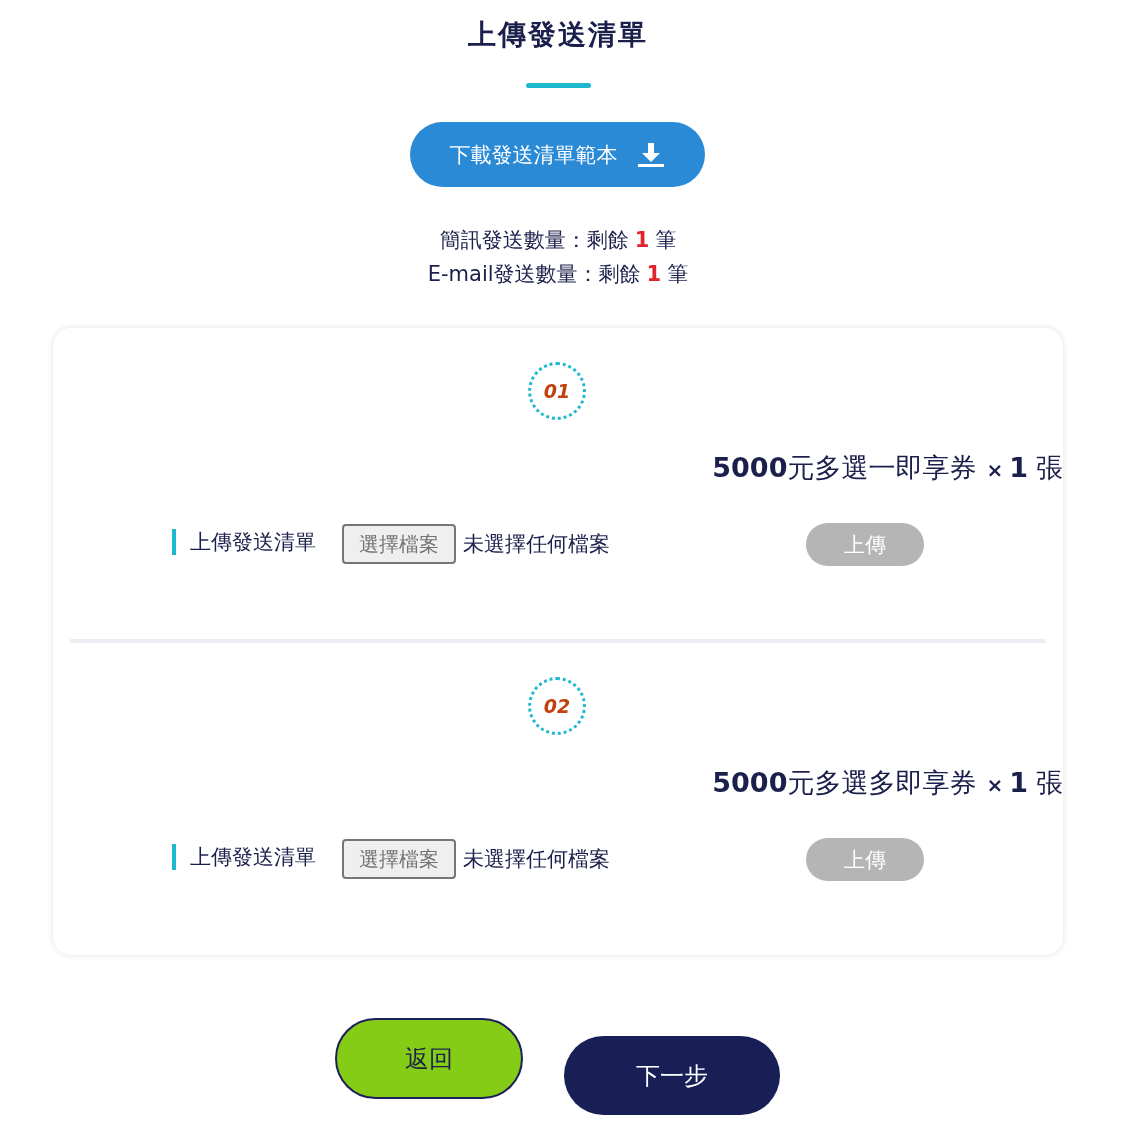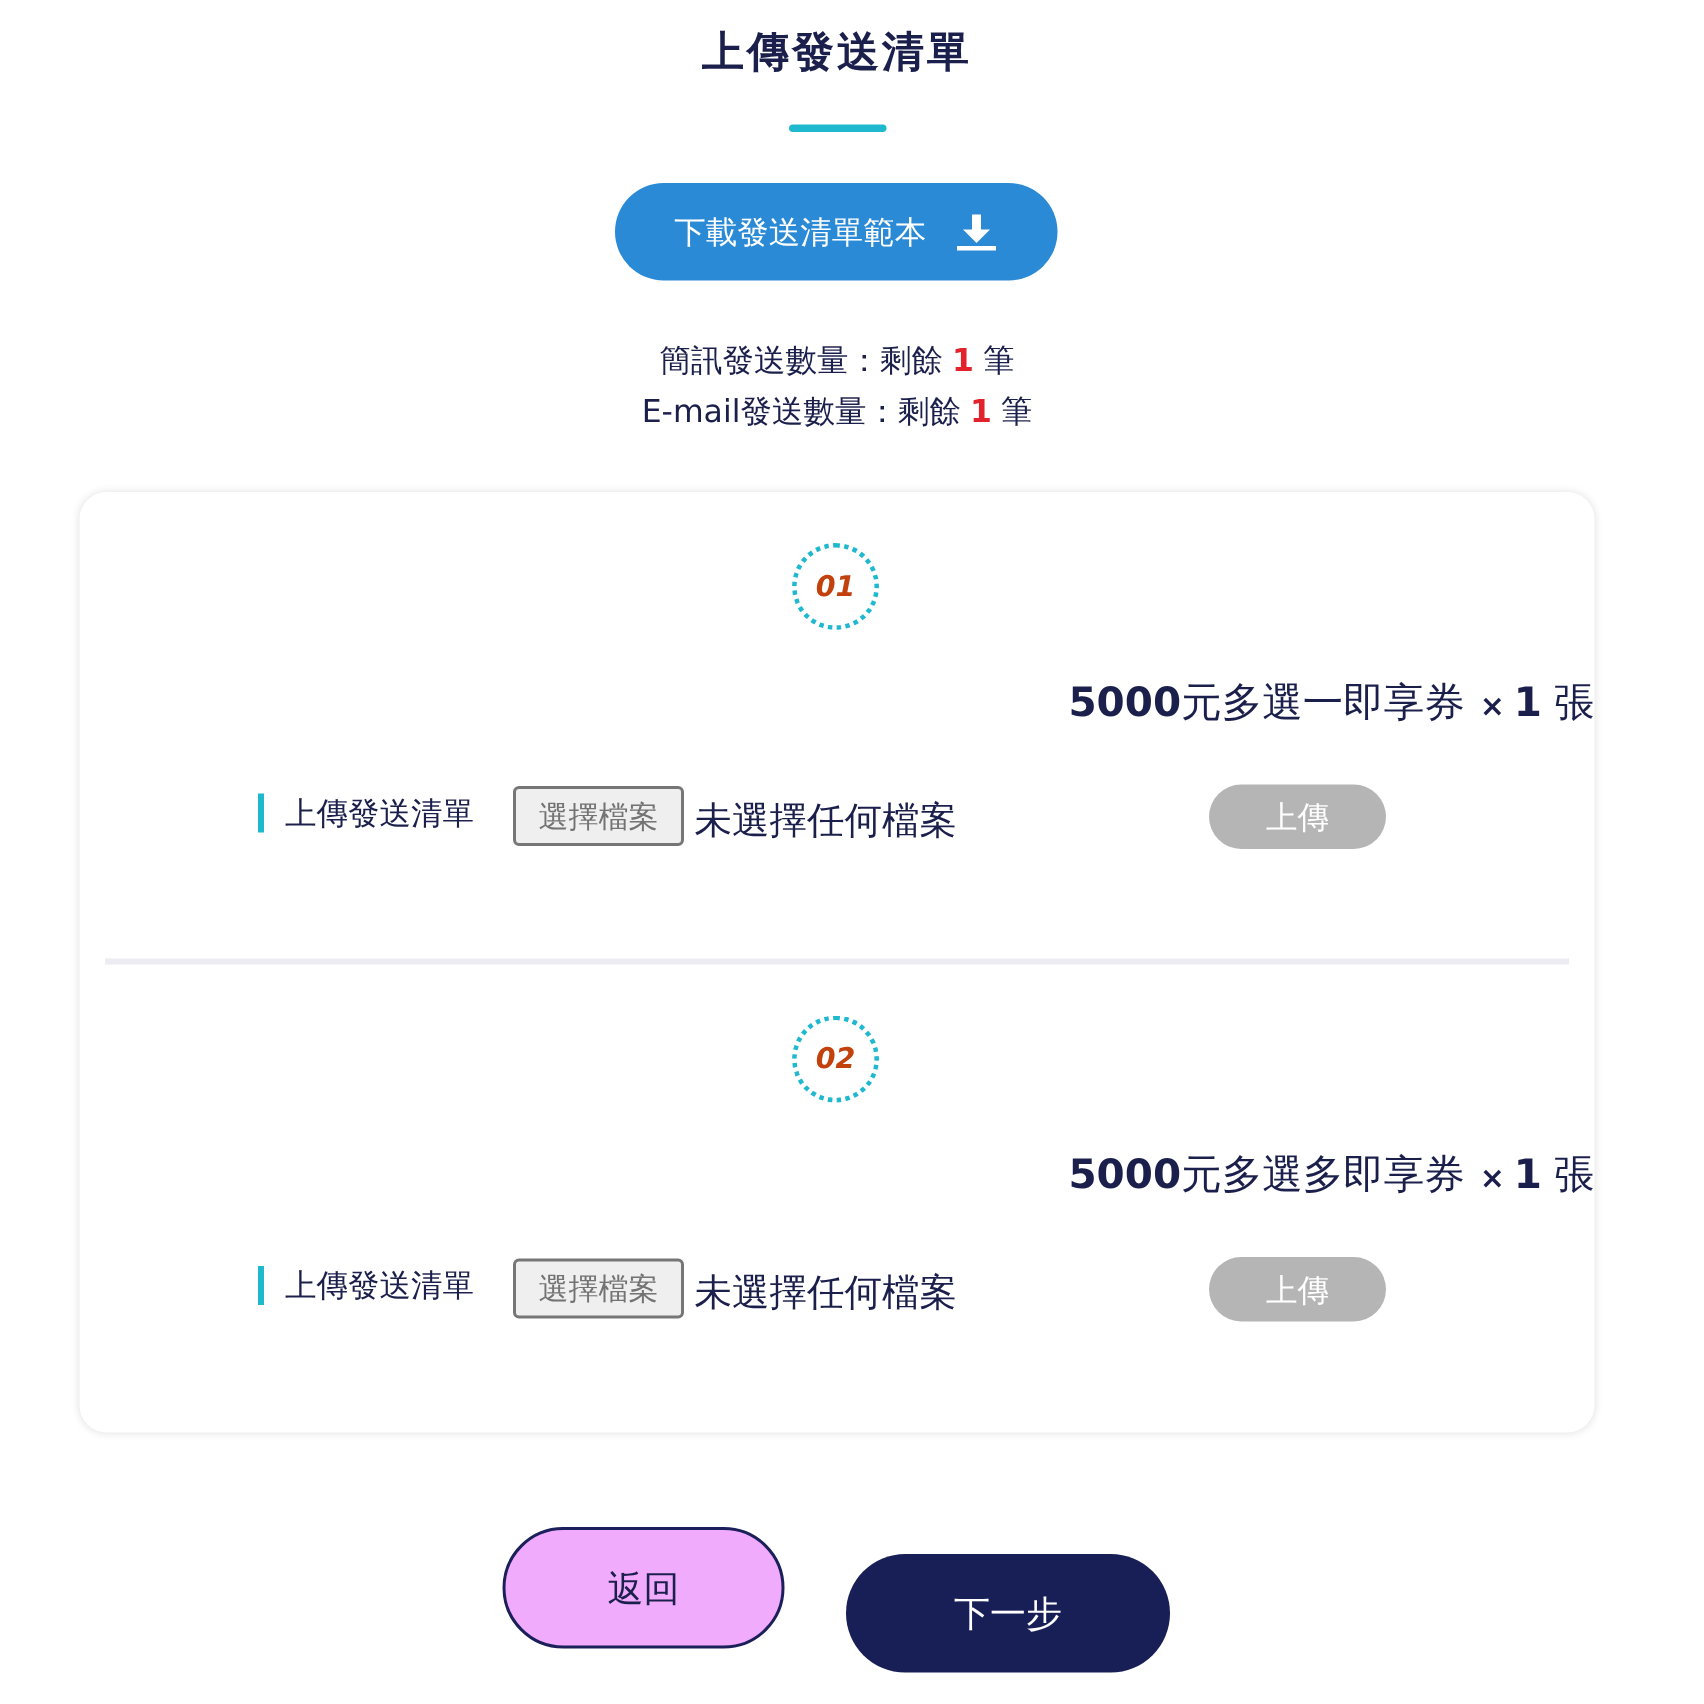--- a/index.html
+++ b/index.html
@@ -62,35 +62,35 @@
     .upload-label {
       position: absolute; left: 0; top: 6px; font-size: 21px; color: #1b1f4b;
       padding-left: 14px; border-left: 4px solid #1fb9cf; line-height: 26px;
     }
     .file-btn {
       position: absolute; left: 170px; top: 1px; width: 114px; height: 40px;
       background: #efefef; border: 2px solid #767676; border-radius: 4px;
       font-size: 20px; color: #737373; cursor: pointer;
       font-family: "DejaVu Sans", "Liberation Sans", sans-serif;
     }
-    .file-status { position: absolute; left: 291px; top: 7px; font-size: 25px; color: #1b1f4b; }
+    .file-status { position: absolute; left: 291px; top: 7px; font-size: 21px; color: #1b1f4b; }
     .upload-btn {
       position: absolute; left: 634px; top: 0; width: 118px; height: 43px;
       background: #b5b5b5; border: none; border-radius: 22px; color: #ffffff;
       font-size: 21px; cursor: pointer;
       font-family: "DejaVu Sans", "Liberation Sans", sans-serif;
     }
     .divider {
       position: absolute; top: 311px; left: 17px; width: 976px; height: 4px;
       background: #ececf2;
     }
 
     .back-btn {
       position: absolute; top: 1018px; left: 335px; width: 188px; height: 81px;
-      border: 2px solid #1b1f5a; border-radius: 41px; background: #f0abfc;
+      border: 2px solid #1b1f5a; border-radius: 41px; background: #84cc16;
       color: #1b1f4b; font-size: 24px; cursor: pointer;
       font-family: "DejaVu Sans", "Liberation Sans", sans-serif;
     }
     .next-btn {
       position: absolute; top: 1020px; left: 564px; width: 216px; height: 79px;
       border: none; border-radius: 40px; background: #171f56;
       color: #ffffff; font-size: 24px; cursor: pointer;
       font-family: "DejaVu Sans", "Liberation Sans", sans-serif;
       margin-top: 16px;
     }

